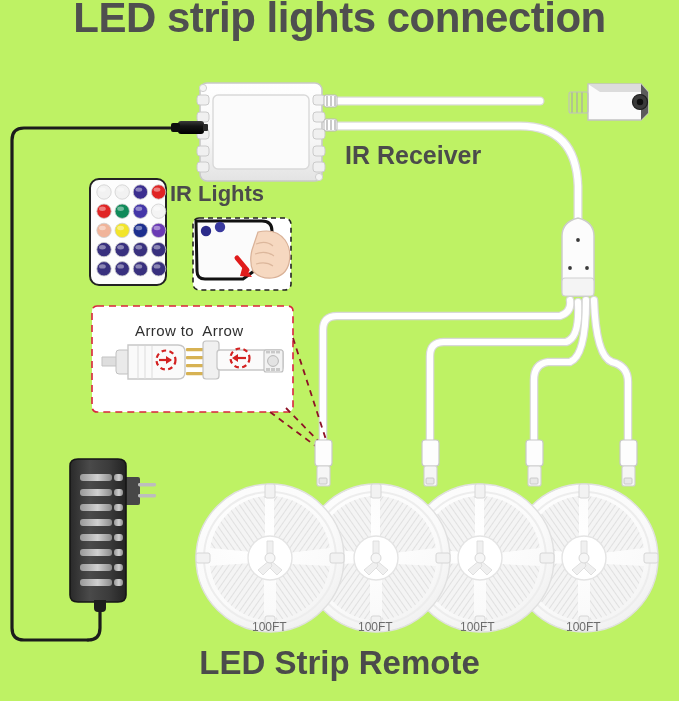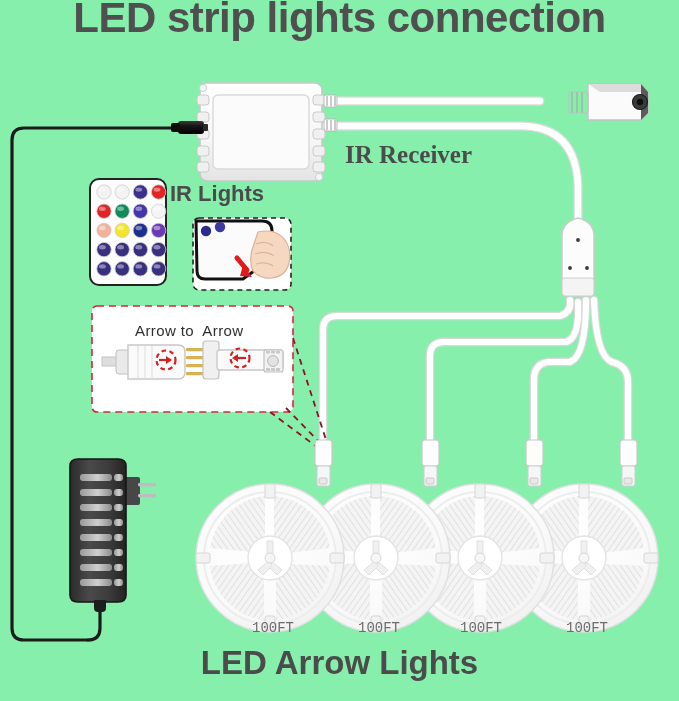--- a/index.html
+++ b/index.html
@@ -5,21 +5,21 @@
   * { box-sizing: border-box; }
   html, body {
     margin: 0; padding: 0;
     background: #ffffff;
     font-family: "Liberation Sans", sans-serif;
   }
   #stage {
     position: relative;
     width: 679px;
     height: 701px;
-    background: #86efac;
+    background: #bef264;
     overflow: hidden;
   }
   svg.layer {
     position: absolute;
     left: 0; top: 0;
     width: 679px; height: 701px;
     pointer-events: none;
   }
   .txt { position: absolute; white-space: pre; }
 
@@ -30,21 +30,20 @@
     font-size: 42px;
     font-weight: bold;
     color: #4f4f4f;
     letter-spacing: -0.5px;
   }
   #label-ir-receiver {
     left: 345px; top: 141px;
     font-size: 25px;
     font-weight: bold;
     color: #4b4b4b;
-    font-family: Liberation Serif, serif;
   }
   #label-ir-remote {
     left: 170px; top: 181px;
     font-size: 22px;
     font-weight: bold;
     color: #4b4b4b;
   }
   #label-arrow-to-arrow {
     left: 135px; top: 322px;
     font-size: 15px;
@@ -54,24 +53,23 @@
   }
   #label-bottom {
     left: 0; top: 644px;
     width: 679px;
     text-align: center;
     font-size: 33px;
     font-weight: bold;
     color: #4b4b4b;
   }
   .ft-label {
-    font-size: 14px;
+    font-size: 12px;
     color: #6d6d6d;
     top: 620px;
-    font-family: Liberation Mono, monospace;
   }
   #ft0 { left: 252px; }
   #ft1 { left: 358px; }
   #ft2 { left: 460px; }
   #ft3 { left: 566px; }
 </style>
 </head>
 <body>
 
 <div id="stage">
@@ -469,15 +467,15 @@
 
   <div class="txt" id="label-ir-remote">IR Lights</div>
 
   <div class="txt" id="label-arrow-to-arrow">Arrow to  Arrow</div>
 
   <div class="txt ft-label" id="ft0">100FT</div>
   <div class="txt ft-label" id="ft1">100FT</div>
   <div class="txt ft-label" id="ft2">100FT</div>
   <div class="txt ft-label" id="ft3">100FT</div>
 
-  <div class="txt" id="label-bottom">LED Arrow Lights</div>
+  <div class="txt" id="label-bottom">LED Strip Remote</div>
 
 </div>
 
 </body></html>

